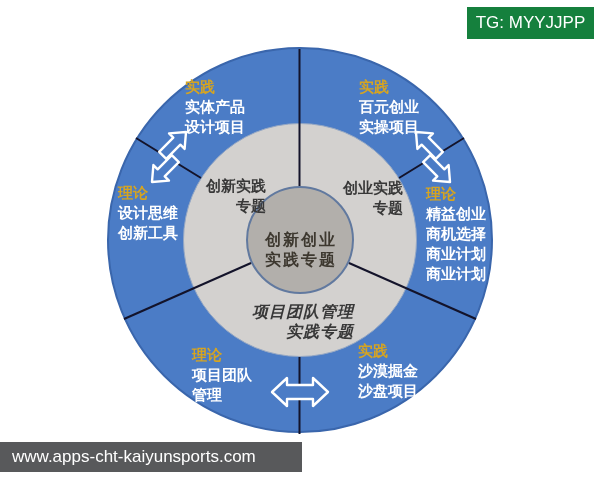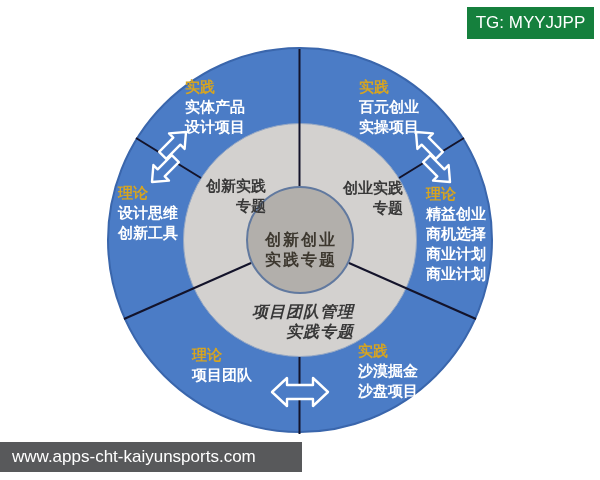--- a/index.html
+++ b/index.html
@@ -84,20 +84,21 @@
     <div class="lbl">理论</div>
     <div>精益创业</div>
     <div>商机选择</div>
     <div>商业计划</div>
     <div>商业计划</div>
   </div>
 
   <div class="sector" style="left:222px;top:345px">
     <div class="lbl">理论</div>
     <div>项目团队</div>
+    <div>管理</div>
   </div>
 
   <div class="sector" style="left:388px;top:341px">
     <div class="lbl">实践</div>
     <div>沙漠掘金</div>
     <div>沙盘项目</div>
   </div>
 
   <div class="ringtxt" style="left:236px;top:176px">
     <div>创新实践</div>

